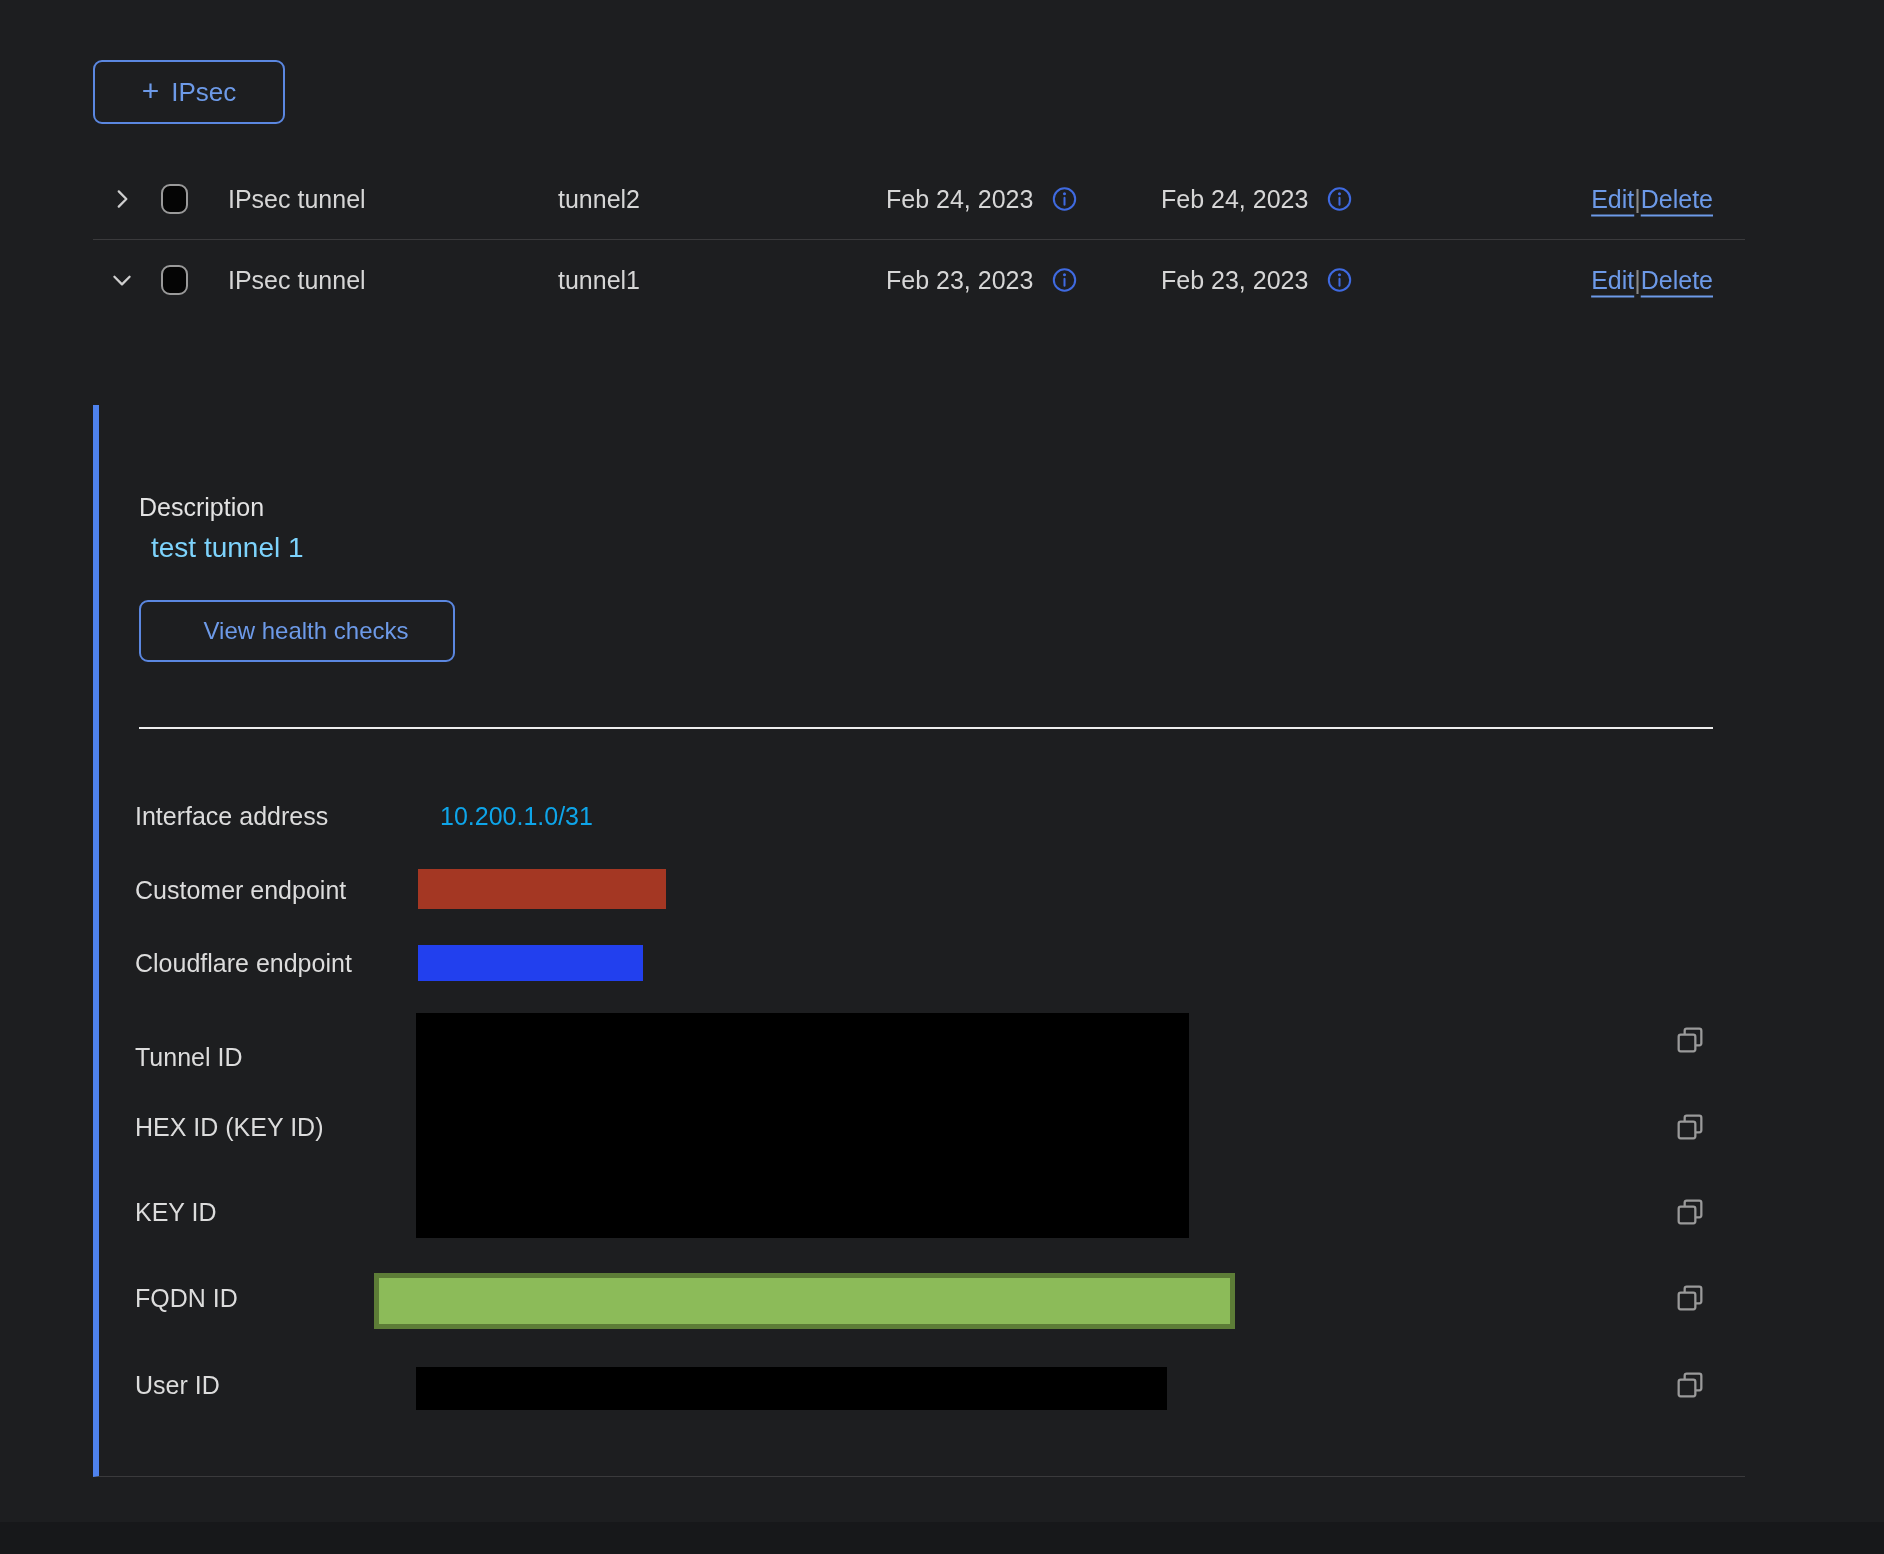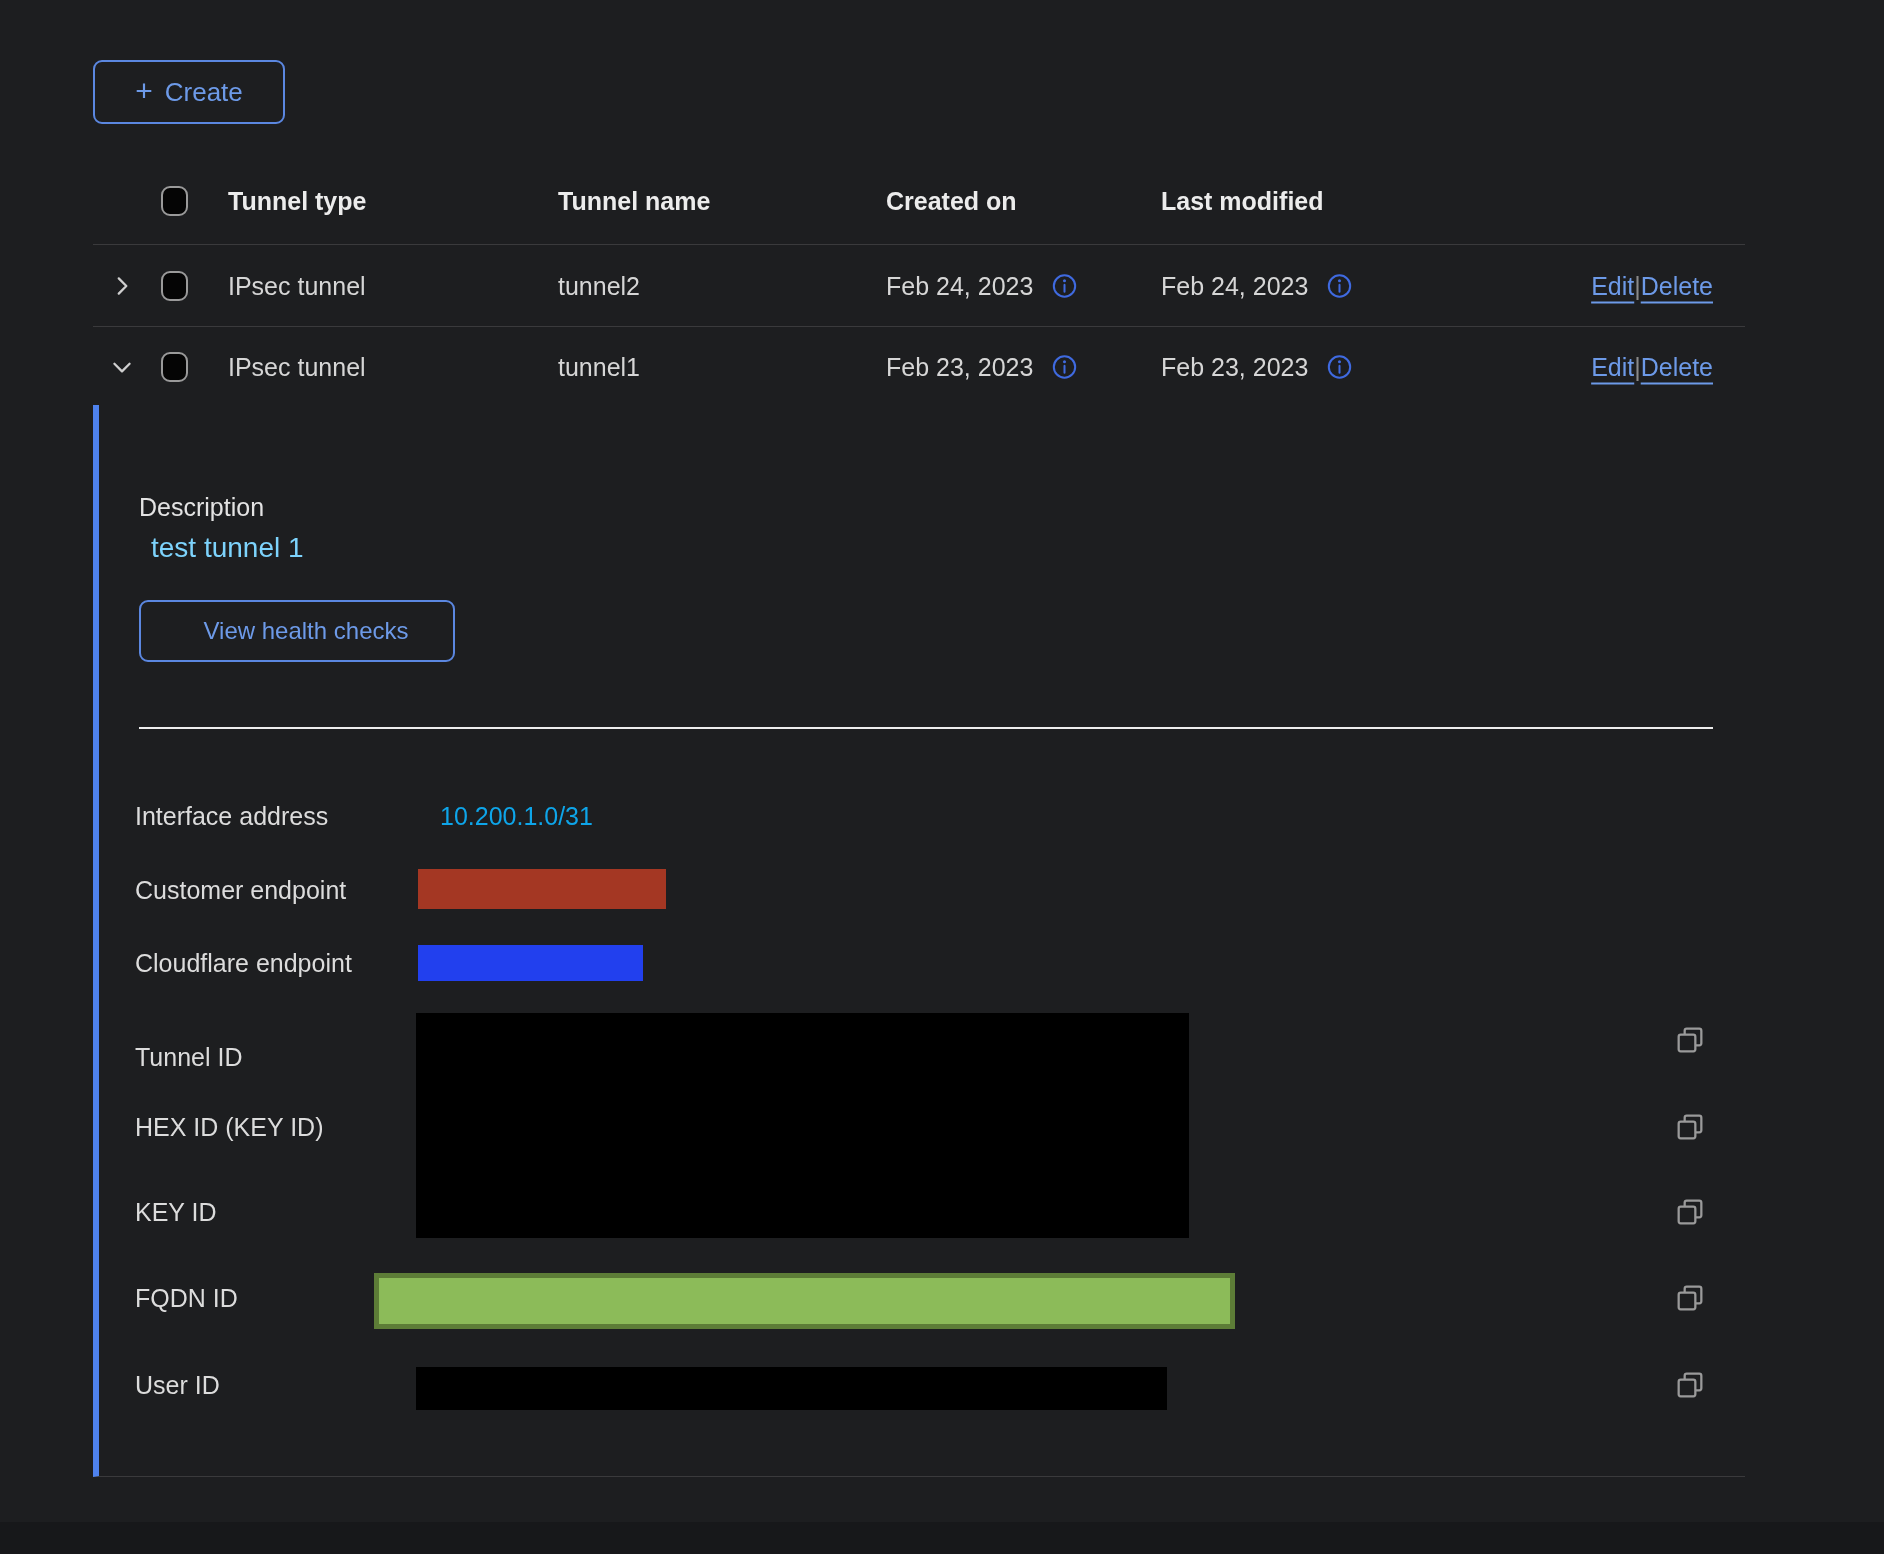--- a/index.html
+++ b/index.html
@@ -62,32 +62,25 @@
   .copy-btn{position:absolute;left:1575px;width:32px;height:32px;transform:translateY(-50%);cursor:pointer;display:flex;}
   .bottom-band{position:absolute;left:0;top:1522px;width:1884px;height:32px;background:#17181a;}
 </style>
 </head>
 <body>
 
 <div class="page">
 
   <button class="create-btn">
     <span class="plus">+</span>
-    <span>Create</span>
+    <span>IPsec</span>
   </button>
 
   <div class="table">
 
-    <div class="thead">
-      <div class="cell c-check checkbox"></div>
-      <div class="cell c-type hcell">Tunnel type</div>
-      <div class="cell c-name hcell">Tunnel name</div>
-      <div class="cell c-created hcell">Created on</div>
-      <div class="cell c-modified hcell">Last modified</div>
-    </div>
 
     <div class="trow">
       <div class="cell c-chev">
         <svg width="26" height="26" viewBox="0 0 24 24" fill="none" stroke="#cfcfcf" stroke-width="2.1" stroke-linecap="round" stroke-linejoin="round">
             <polyline points="9 5 16 12 9 19"></polyline>
           </svg>
       </div>
       <div class="cell c-check checkbox"></div>
       <div class="cell c-type">IPsec tunnel</div>
       <div class="cell c-name">tunnel2</div>

